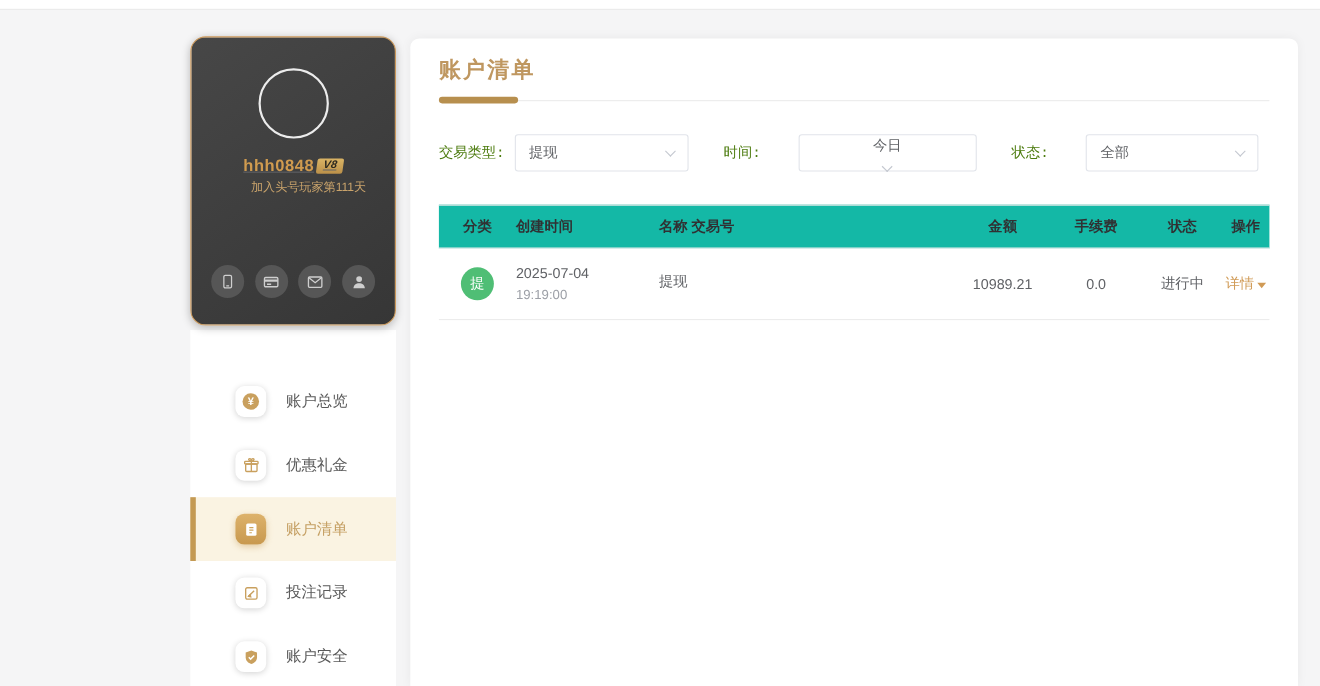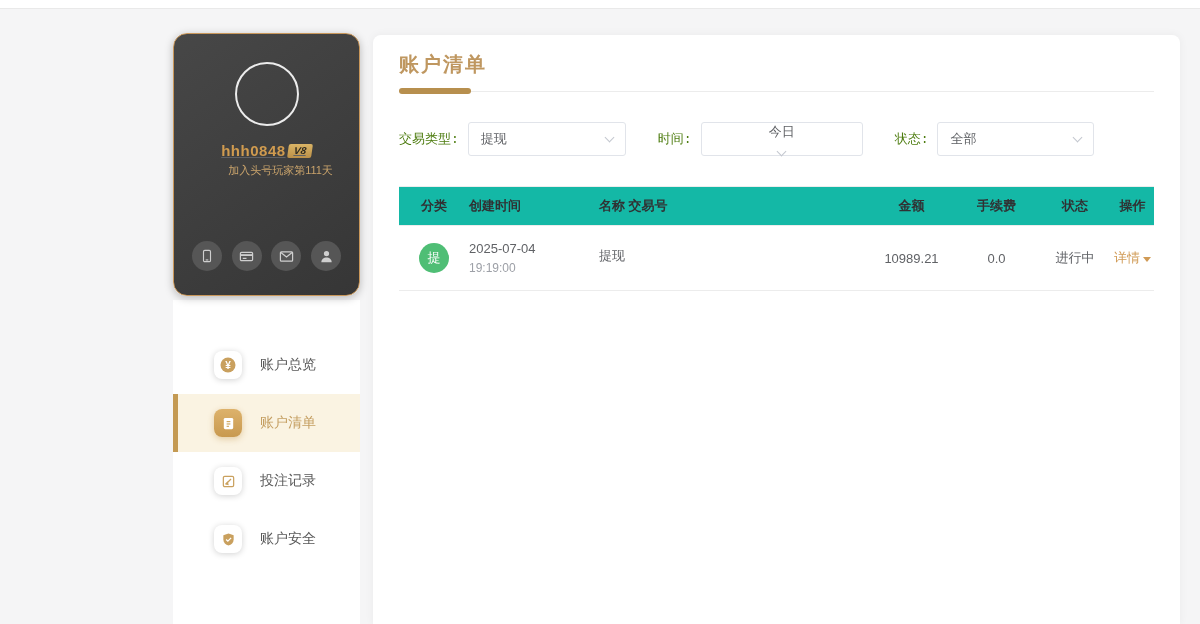--- a/index.html
+++ b/index.html
@@ -83,21 +83,21 @@
     color: #bf9760; letter-spacing: 2px; line-height: 26px;
   }
   .title-hr { margin-top: 14px; height: 1px; background: #ececec; position: relative; }
   .title-accent {
     position: absolute; left: 0; top: -3px; width: 72px; height: 6px;
     border-radius: 3px; background: #b78f4e;
   }
 
   .filters { margin-top: 30px; display: flex; align-items: center; font-size: 13px; }
   .fgroup { display: flex; align-items: center; }
-  .fgroup + .fgroup { margin-left: 32px; }
+  .fgroup + .fgroup { margin-left: 32px; gap: 25px; }
   .flabel { margin-right: 9px; color: #4d7c0f; font-family: Liberation Mono, monospace; }
   .fselect {
     width: 158px; height: 34px; border: 1px solid #e1e4ea; border-radius: 3px;
     display: flex; align-items: center; justify-content: space-between;
     padding: 0 12px; background: #fff; cursor: pointer; color: #606266;
   }
   .fselect.w2 { width: 162px; flex-direction: column; } .fselect.w3 { width: 157px; }
   .chev {
     width: 7px; height: 7px; margin-top: -4px;
     border-right: 1.4px solid #c3c7cf; border-bottom: 1.4px solid #c3c7cf;
@@ -181,20 +181,32 @@
 
 <div class="sidebar">
   <div class="side-item">
     <span class="side-icon">
       <svg width="16" height="16" viewBox="0 0 16 16">
           <circle cx="8" cy="8" r="7.5" fill="#c9a05e"></circle>
           <text x="8" y="11.5" text-anchor="middle" font-size="10" font-weight="bold" fill="#ffffff">¥</text>
         </svg>
     </span>
     <span class="side-label">账户总览</span>
+  </div>
+  <div class="side-item">
+    <span class="side-icon">
+      <svg width="15" height="15" viewBox="0 0 16 16" fill="none" stroke="#c9a05e" stroke-width="1.3">
+          <rect x="2.5" y="6.2" width="11" height="7.3" rx="1"></rect>
+          <rect x="1.5" y="3.6" width="13" height="2.6" rx="0.8"></rect>
+          <line x1="8" y1="3.6" x2="8" y2="13.5"></line>
+          <path d="M8 3.5 C 5.5 3.5 4.5 1 6.4 1 C 8 1 8 3.5 8 3.5 Z"></path>
+          <path d="M8 3.5 C 10.5 3.5 11.5 1 9.6 1 C 8 1 8 3.5 8 3.5 Z"></path>
+        </svg>
+    </span>
+    <span class="side-label">优惠礼金</span>
   </div>
   <div class="side-item active">
     <span class="side-icon">
       <svg width="15" height="15" viewBox="0 0 16 16">
           <rect x="3" y="2" width="10" height="12" rx="1.5" fill="#ffffff"></rect>
           <line x1="6" y1="6" x2="10" y2="6" stroke="#cda45c" stroke-width="1.2"></line>
           <line x1="6" y1="8.5" x2="10" y2="8.5" stroke="#cda45c" stroke-width="1.2"></line>
           <line x1="6" y1="11" x2="8.5" y2="11" stroke="#cda45c" stroke-width="1.2"></line>
         </svg>
     </span>

